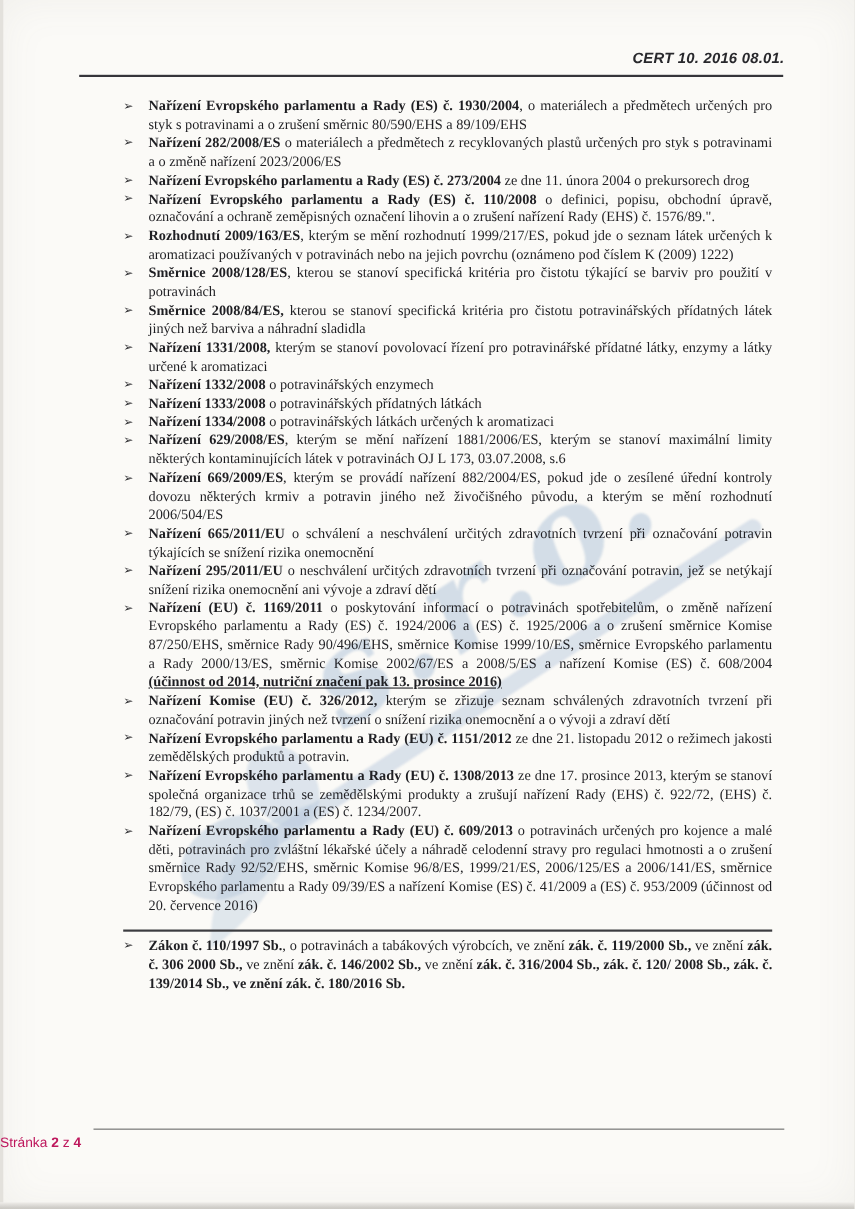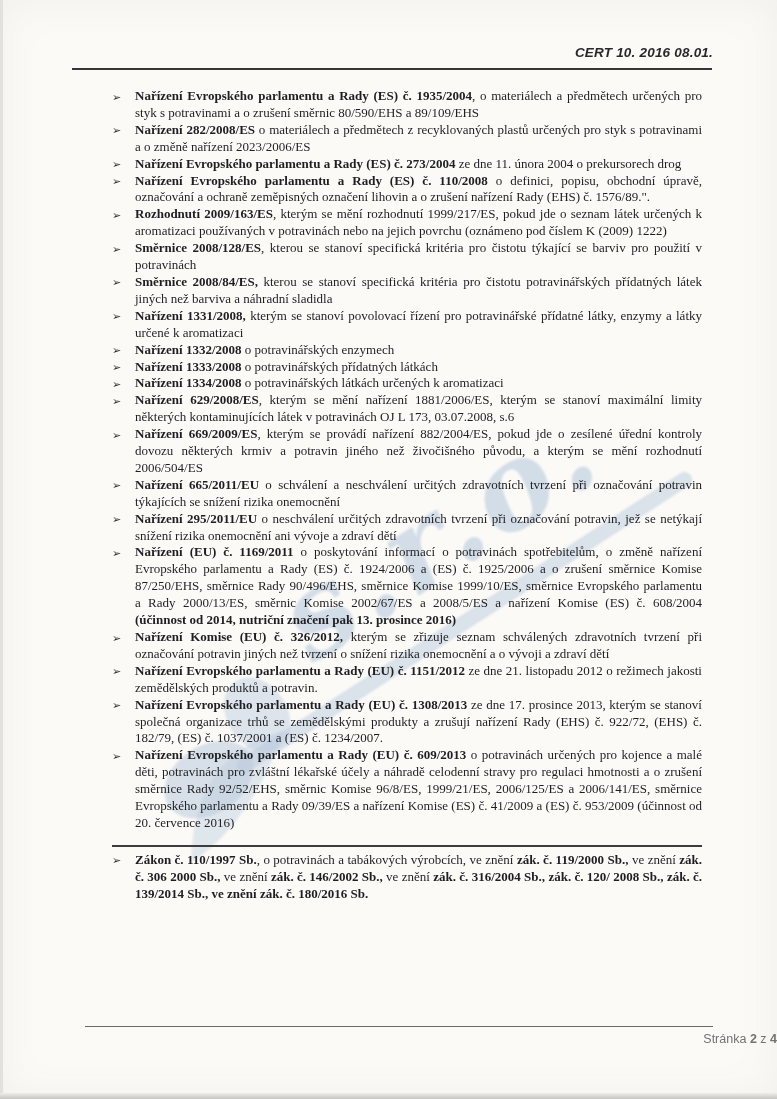--- a/index.html
+++ b/index.html
@@ -31,31 +31,31 @@
   .content{
     position:absolute;top:88px;left:135px;width:567px;z-index:1;
     font-size:13px;line-height:16.9px;text-align:justify;
   }
   .item{position:relative;}
   .bullet{
     position:absolute;left:-23px;top:0.5px;
     font-size:11px;color:#2e2e31;line-height:16.9px;
   }
   .b{font-weight:bold;}
-  .u{}
+  .u{text-decoration:underline;}
   .law-divider{
     margin:13px 0 5px -23px;
     border-top:2px solid #3c3c40;
     width:calc(100% + 23px);
   }
   
   .footer-rule{position:absolute;top:1026px;left:85px;width:628px;border-top:1.5px solid #6a6a6a;z-index:2;}
   .footer-text{
-    position:absolute;top:1032px;left:0;width:100%;text-align:right;z-index:2;
-    font-family:"Liberation Sans", sans-serif;font-size:12.5px;color:#737373;
+    position:absolute;top:1032px;left:0;width:100%;text-align:left;z-index:2;
+    font-family:"Liberation Sans", sans-serif;font-size:12.5px;color:#be185d;
   }
   .footer-text .b{font-weight:bold;}
 </style>
 </head>
 <body>
 
 <div class="page">
 
   <div class="watermark">
     <svg width="777" height="1099" viewBox="0 0 777 1099" xmlns="http://www.w3.org/2000/svg">
@@ -70,21 +70,21 @@
         <rect x="150" y="640" width="540" height="15" rx="7.5" opacity="0.5"></rect>
       </g>
     </svg>
   </div>
 
   <div class="header-ref">CERT 10. 2016 08.01.</div>
   <div class="header-rule"></div>
 
   <div class="content" id="reg-list">
 
-      <div class="item"><span class="bullet">➢</span><span class="b">Nařízení Evropského parlamentu a Rady (ES) č. 1935/2004</span><span>, o materiálech a předmětech určených pro styk s potravinami a o zrušení směrnic 80/590/EHS a 89/109/EHS</span></div>
+      <div class="item"><span class="bullet">➢</span><span class="b">Nařízení Evropského parlamentu a Rady (ES) č. 1930/2004</span><span>, o materiálech a předmětech určených pro styk s potravinami a o zrušení směrnic 80/590/EHS a 89/109/EHS</span></div>
       <div class="item"><span class="bullet">➢</span><span class="b">Nařízení 282/2008/ES</span><span> o materiálech a předmětech z recyklovaných plastů určených pro styk s potravinami a o změně nařízení 2023/2006/ES</span></div>
       <div class="item"><span class="bullet">➢</span><span class="b">Nařízení Evropského parlamentu a Rady (ES) č. 273/2004</span><span> ze dne 11. února 2004 o prekursorech drog</span></div>
       <div class="item"><span class="bullet">➢</span><span class="b">Nařízení Evropského parlamentu a Rady (ES) č. 110/2008</span><span> o definici, popisu, obchodní úpravě, označování a ochraně zeměpisných označení lihovin a o zrušení nařízení Rady (EHS) č. 1576/89.".</span></div>
       <div class="item"><span class="bullet">➢</span><span class="b">Rozhodnutí 2009/163/ES</span><span>, kterým se mění rozhodnutí 1999/217/ES, pokud jde o seznam látek určených k aromatizaci používaných v potravinách nebo na jejich povrchu (oznámeno pod číslem K (2009) 1222)</span></div>
       <div class="item"><span class="bullet">➢</span><span class="b">Směrnice 2008/128/ES</span><span>, kterou se stanoví specifická kritéria pro čistotu týkající se barviv pro použití v potravinách</span></div>
       <div class="item"><span class="bullet">➢</span><span class="b">Směrnice 2008/84/ES,</span><span> kterou se stanoví specifická kritéria pro čistotu potravinářských přídatných látek jiných než barviva a náhradní sladidla</span></div>
       <div class="item"><span class="bullet">➢</span><span class="b">Nařízení 1331/2008,</span><span> kterým se stanoví povolovací řízení pro potravinářské přídatné látky, enzymy a látky určené k aromatizaci</span></div>
       <div class="item"><span class="bullet">➢</span><span class="b">Nařízení 1332/2008</span><span> o potravinářských enzymech</span></div>
       <div class="item"><span class="bullet">➢</span><span class="b">Nařízení 1333/2008</span><span> o potravinářských přídatných látkách</span></div>
       <div class="item"><span class="bullet">➢</span><span class="b">Nařízení 1334/2008</span><span> o potravinářských látkách určených k aromatizaci</span></div>

